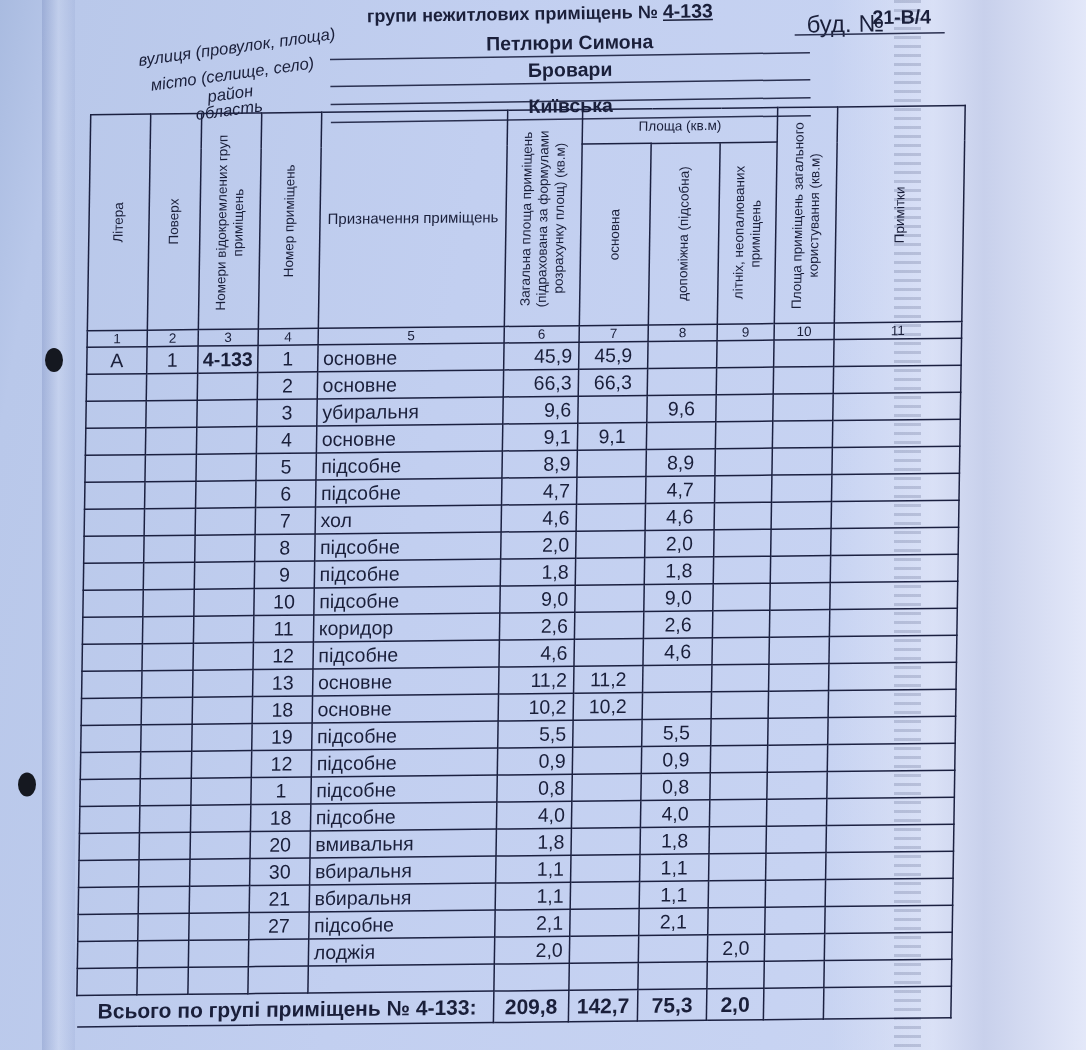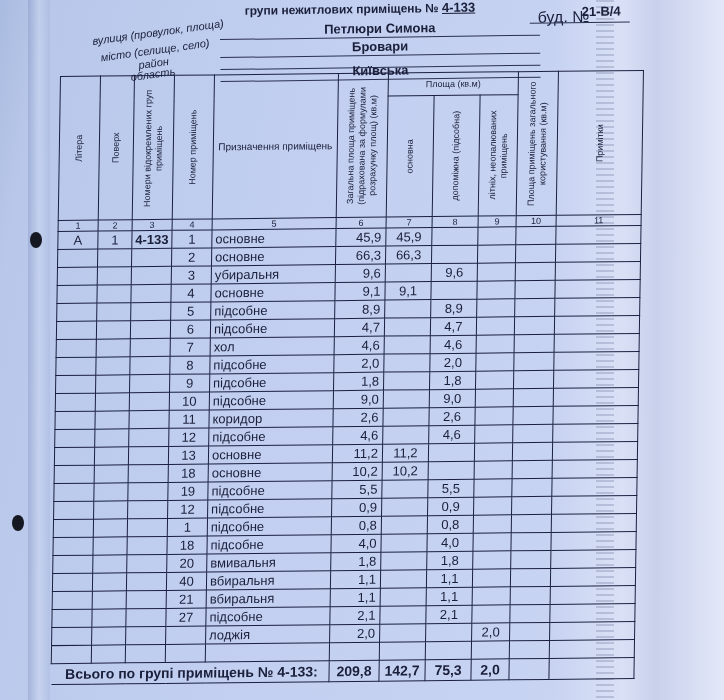--- a/index.html
+++ b/index.html
@@ -384,21 +384,21 @@
           <td class="c"></td>
           <td class="c">1,8</td>
           <td class="c"></td>
           <td class="c"></td>
           <td class="c"></td>
         </tr>
         <tr class="row">
           <td class="c"></td>
           <td class="c"></td>
           <td class="c bold"></td>
-          <td class="c">40</td>
+          <td class="c">30</td>
           <td class="l">вбиральня</td>
           <td class="r">1,1</td>
           <td class="c"></td>
           <td class="c">1,1</td>
           <td class="c"></td>
           <td class="c"></td>
           <td class="c"></td>
         </tr>
         <tr class="row">
           <td class="c"></td>

